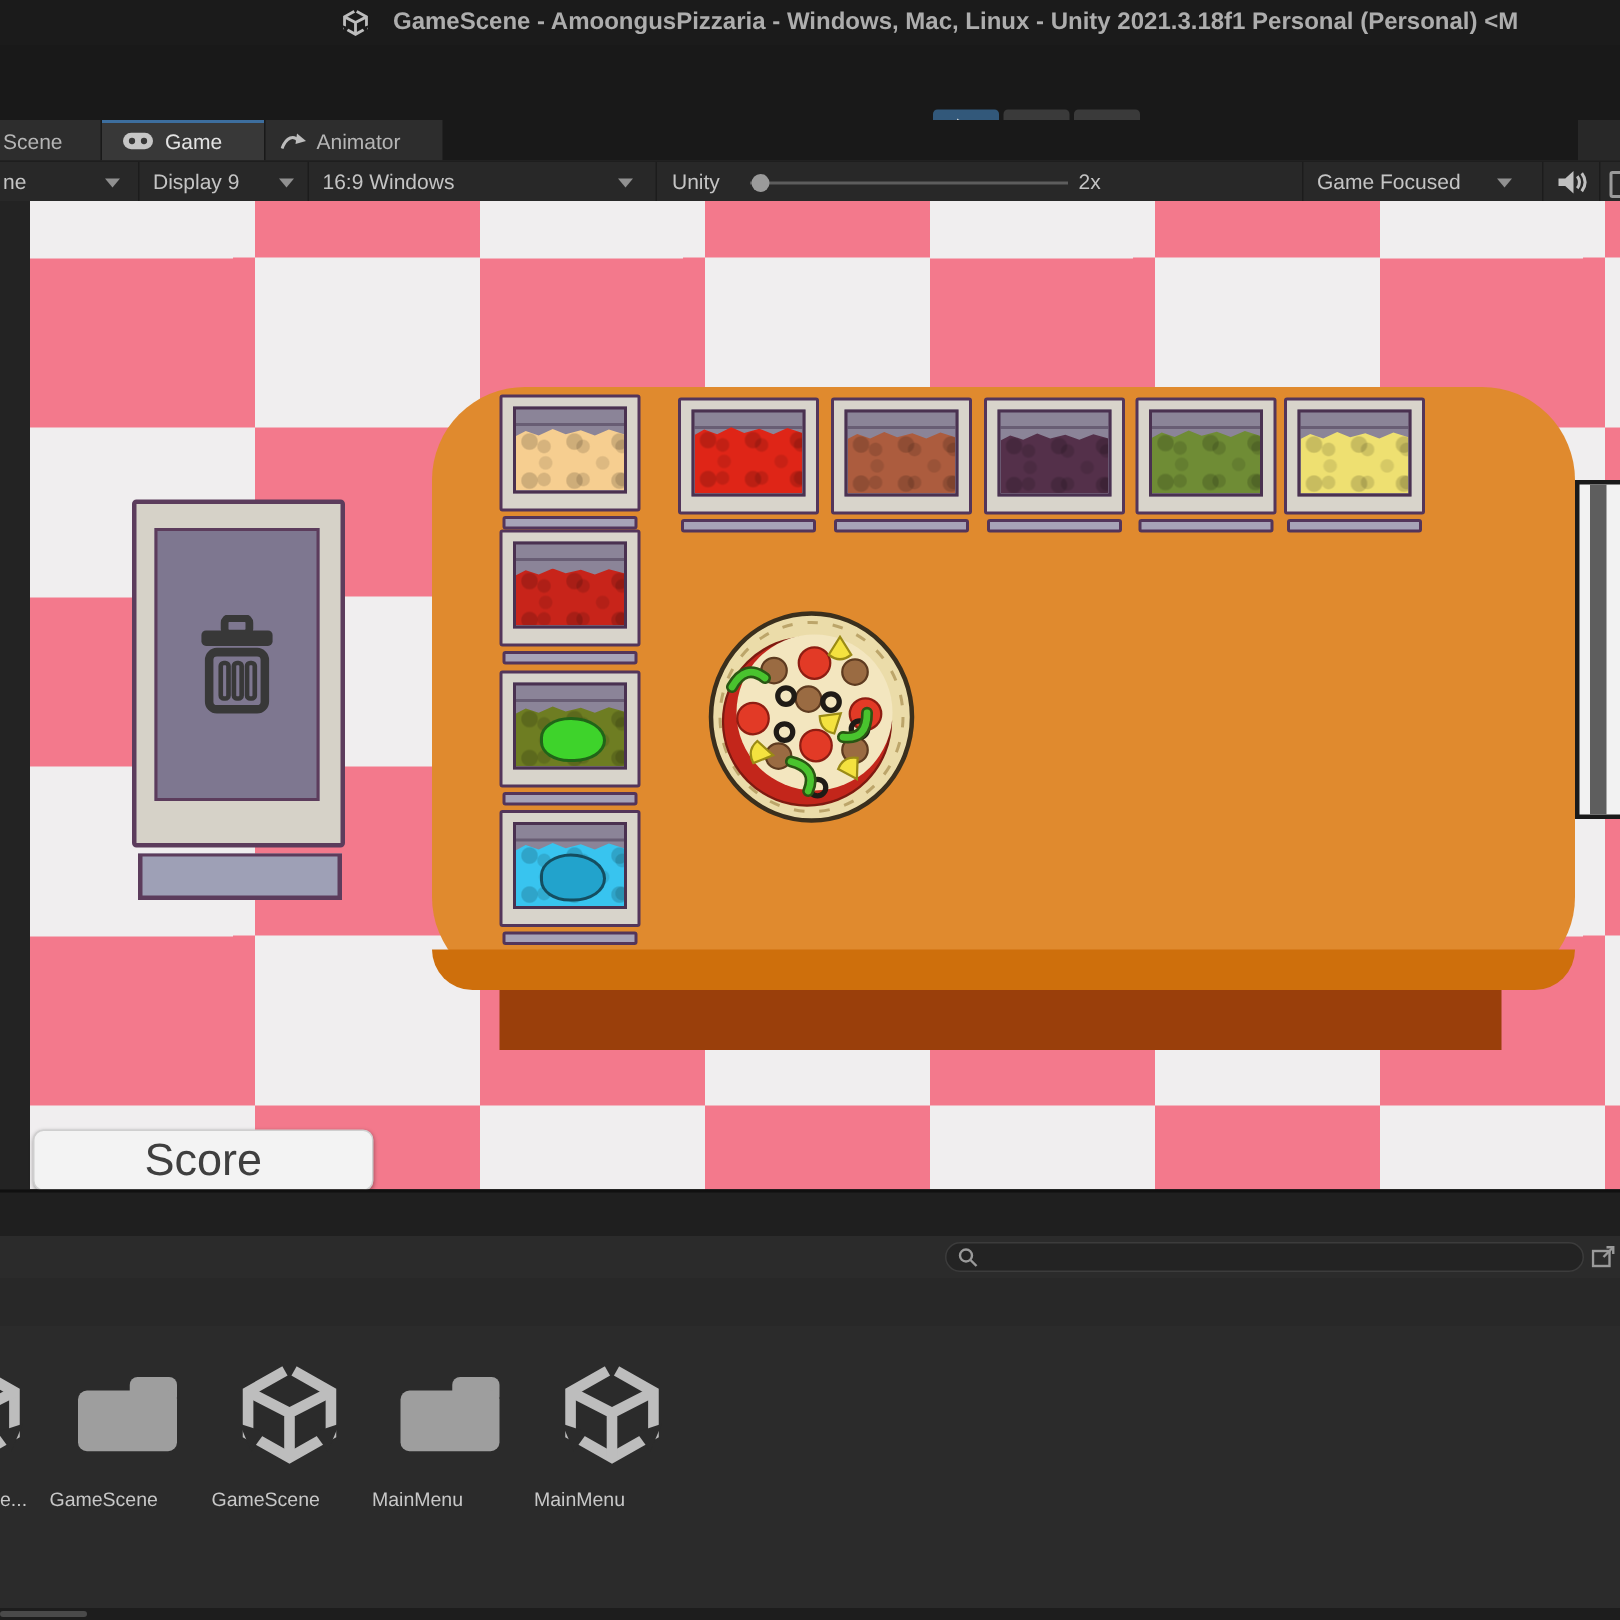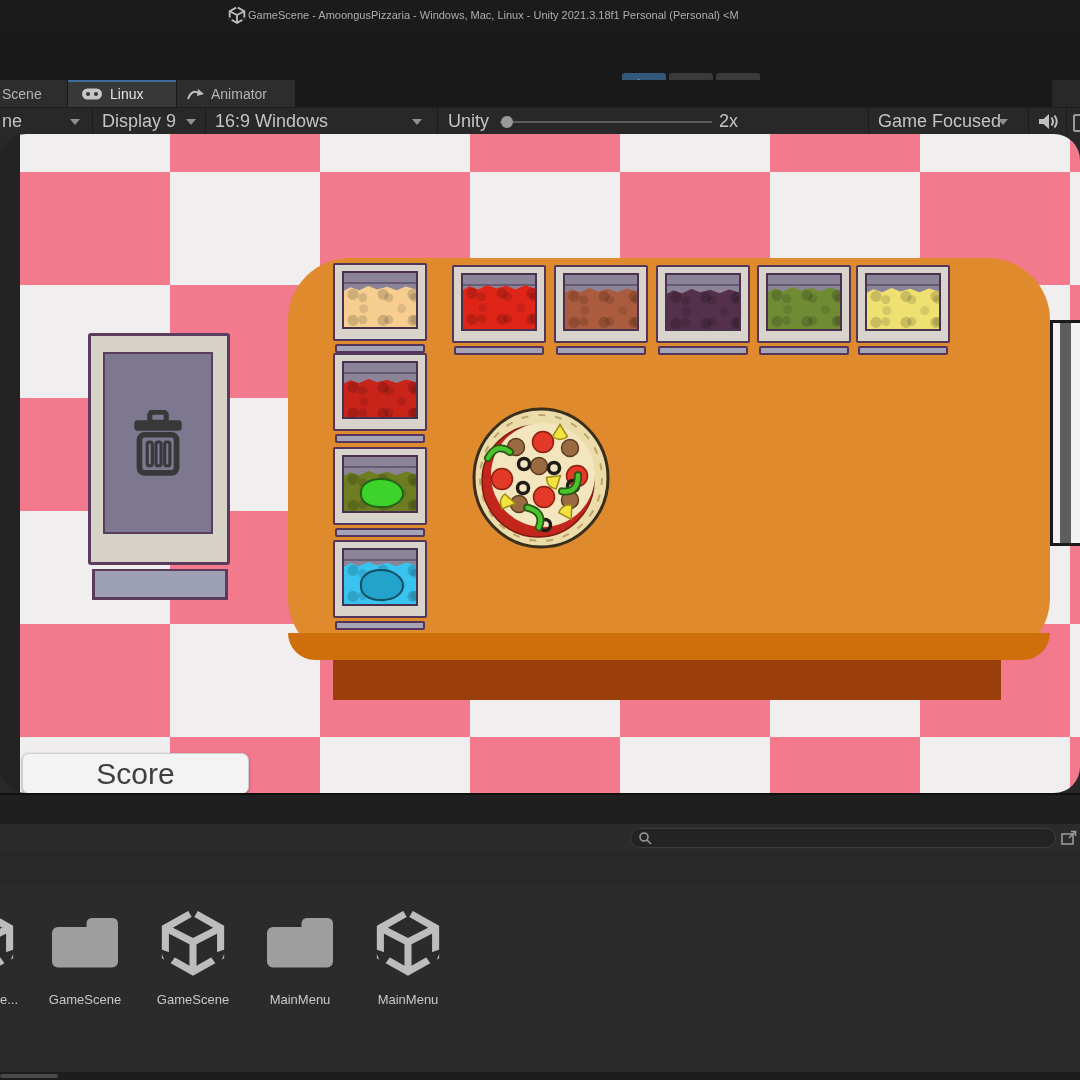--- a/index.html
+++ b/index.html
@@ -4,22 +4,22 @@
 <style>
   html,body{margin:0;padding:0;background:#282828;}
   .stage{position:relative;width:1080px;height:1080px;overflow:hidden;
          background:#282828;font-family:"Liberation Sans",sans-serif;
          -webkit-font-smoothing:antialiased;}
   .abs{position:absolute;}
 
   
   #titlebar{left:0;top:0;width:1080px;height:30px;background:#1b1b1b;}
   #title-icon{left:228px;top:6px;width:18px;height:18px;}
-  #window-title{left:248px;top:0;height:30px;line-height:30px;white-space:nowrap;
-    font-size:11px;font-weight:normal;color:#adadad;}
+  #window-title{left:262px;top:0;height:30px;line-height:30px;white-space:nowrap;
+    font-size:16px;font-weight:bold;color:#adadad;}
 
   
   #transportbar{left:0;top:30px;width:1080px;height:50px;background:#191919;}
   .tbtn{position:absolute;top:43px;width:44px;height:27px;background:#3a3a3a;
         border:none;border-radius:3px;display:flex;align-items:center;justify-content:center;padding:0;}
   .tbtn.active{background:#32587a;}
   .glyph-play{width:0;height:0;border-left:13px solid #cfcfcf;border-top:8px solid transparent;border-bottom:8px solid transparent;}
   .glyph-pause{display:flex;gap:5px;}
   .glyph-pause i{display:block;width:5px;height:14px;background:#adadad;}
   .glyph-step{display:flex;align-items:center;gap:2px;}
@@ -29,32 +29,32 @@
   
   #tabbar{left:0;top:80px;width:1052px;height:27px;background:#191919;}
   .tab{position:absolute;top:0;height:27px;display:flex;align-items:center;gap:7px;
        background:#2d2d2d;color:#b5b5b5;font-size:14px;box-sizing:border-box;}
   .tab.active{background:#383838;color:#e3e3e3;}
   .tab .stripe{position:absolute;left:0;top:0;right:0;height:2px;background:#3d6e9e;}
 
   
   #gametoolbar{left:0;top:107px;width:1080px;height:27px;background:#282828;
      border-top:1px solid #1e1e1e;box-sizing:border-box;overflow:hidden;
-     font-size:18px;color:#c4c4c4;}
+     font-size:14px;color:#c4c4c4;}
   #gametoolbar .lbl{position:absolute;top:0;height:26px;line-height:26px;white-space:nowrap;}
   .arrow-down{position:absolute;top:11px;width:0;height:0;
       border-left:5px solid transparent;border-right:5px solid transparent;border-top:6px solid #909090;}
   .vsep{position:absolute;top:0;width:1px;height:26px;background:#1c1c1c;}
   #scale-track{position:absolute;left:500px;top:13px;width:212px;height:2px;background:#5d5d5d;}
   #scale-thumb{position:absolute;left:501px;top:8px;width:12px;height:12px;border-radius:50%;background:#9a9a9a;}
   #stats-partial{position:absolute;left:1073px;top:6px;width:18px;height:14px;
       border:2px solid #9a9a9a;border-radius:2px;background:#282828;}
 
   
-  #gameview{left:0;top:134px;width:1080px;height:659px;overflow:hidden;background:#232323;border-radius:26px;}
+  #gameview{left:0;top:134px;width:1080px;height:659px;overflow:hidden;background:#232323;}
   #checker{position:absolute;left:20px;top:0;width:1060px;height:659px;}
 
   
   #trash{left:88px;top:199px;width:142px;height:267px;}
   #trash .card{position:absolute;left:0;top:0;width:136px;height:226px;background:#d6d2c8;
      border:3px solid #5c3c5c;border-radius:3px;}
   #trash .panel{position:absolute;left:12px;top:16px;width:106px;height:178px;background:#7e7790;
      border:2px solid #5c3c5c;display:flex;align-items:center;justify-content:center;}
   #trash .strip{position:absolute;left:4px;bottom:0;width:130px;height:26px;background:#9ea0b6;
      border:3px solid #5c3c5c;border-top-width:2px;}
@@ -102,21 +102,21 @@
   #projtoolbar{left:0;top:824px;width:1080px;height:28px;background:#2b2b2b;}
   #search-field{position:absolute;left:630px;top:4px;width:426px;height:20px;background:#232323;
      border:1px solid #3c3c3c;border-radius:10px;box-sizing:border-box;display:flex;align-items:center;}
   #search-field input{flex:1;background:transparent;border:none;outline:none;color:#cccccc;
      font-size:12px;font-family:"Liberation Sans",sans-serif;}
   #projheader{left:0;top:896px;width:860px;height:32px;background:#2e2e2e;border-bottom:1px solid #222222;
      box-sizing:border-box;display:flex;align-items:center;color:#c9c9c9;font-size:14px;padding-left:2px;}
   #projcontent{left:0;top:884px;width:1080px;height:188px;background:#2b2b2b;}
   .proj-item{position:absolute;top:22px;width:104px;}
   .proj-item .icon-box{position:relative;left:16px;width:72px;height:72px;display:flex;align-items:center;justify-content:center;}
-  .proj-item .plabel{margin-top:14px;width:104px;text-align:center;font-size:13px;color:#c8c8c8;white-space:nowrap;overflow:hidden;}
+  .proj-item .plabel{margin-top:14px;width:104px;font-size:13px;color:#c8c8c8;white-space:nowrap;overflow:hidden;}
   .proj-item.clipped .plabel{text-align:left;padding-left:70px;box-sizing:border-box;}
   #bottomstrip{left:0;top:1072px;width:1080px;height:8px;background:#1d1d1d;}
   #hscroll-thumb{position:absolute;left:0;top:2px;width:58px;height:4px;background:#4a4a4a;border-radius:2px;}
 </style>
 </head>
 <body>
 
 <div class="stage" style="--table: #e08a2e; --table-edge: #ce6f0c; --table-base: #9a3f0b;">
 
   <div class="abs" id="titlebar">
@@ -156,21 +156,21 @@
     <div class="tab" style="left:0;width:67px;padding-left:2px">
       <span>Scene</span>
     </div>
     <div class="tab active" style="left:68px;width:108px;padding-left:13px">
       <span class="stripe"></span>
       <svg width="22" height="14" viewBox="0 0 22 14">
         <rect x="1" y="1.5" width="20" height="11" rx="5.5" fill="#c6c6c6"></rect>
         <circle cx="7" cy="7" r="2.1" fill="#383838"></circle>
           <circle cx="15" cy="7" r="2.1" fill="#383838"></circle>
       </svg>
-      <span>Linux</span>
+      <span>Game</span>
     </div>
     <div class="tab" style="left:177px;width:118px;padding-left:10px">
       <svg width="17" height="14" viewBox="0 0 17 14">
         <path d="M1 12 C4 4 9 3 12 7" stroke="#bdbdbd" stroke-width="2" fill="none"></path>
         <polygon points="11,2 17,7 10,9" fill="#bdbdbd"></polygon>
       </svg>
       <span>Animator</span>
     </div>
   </div>
 

